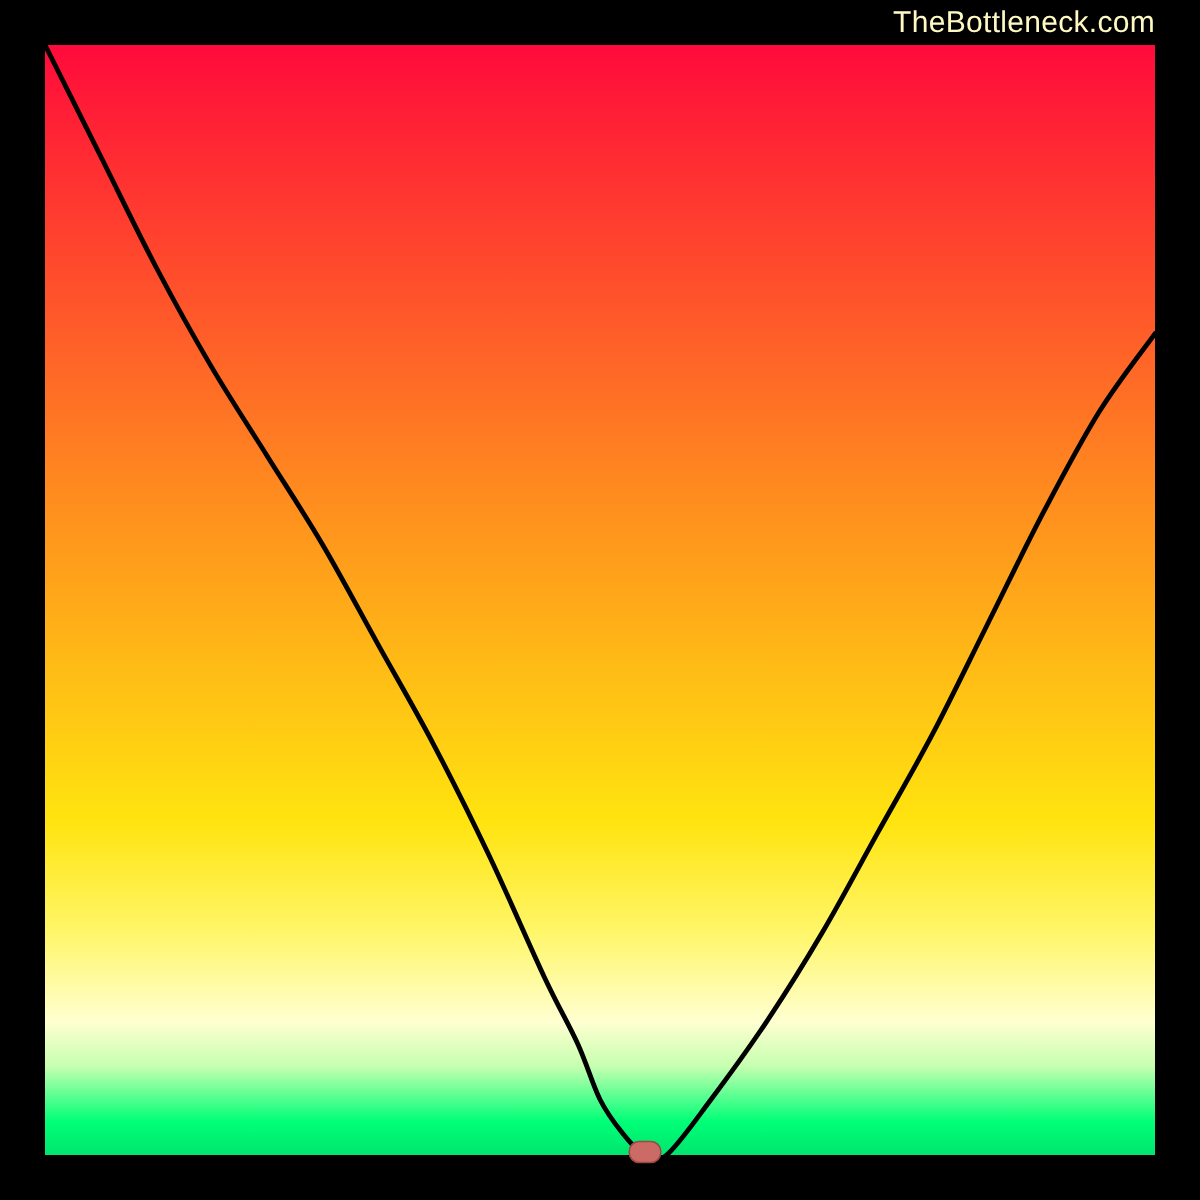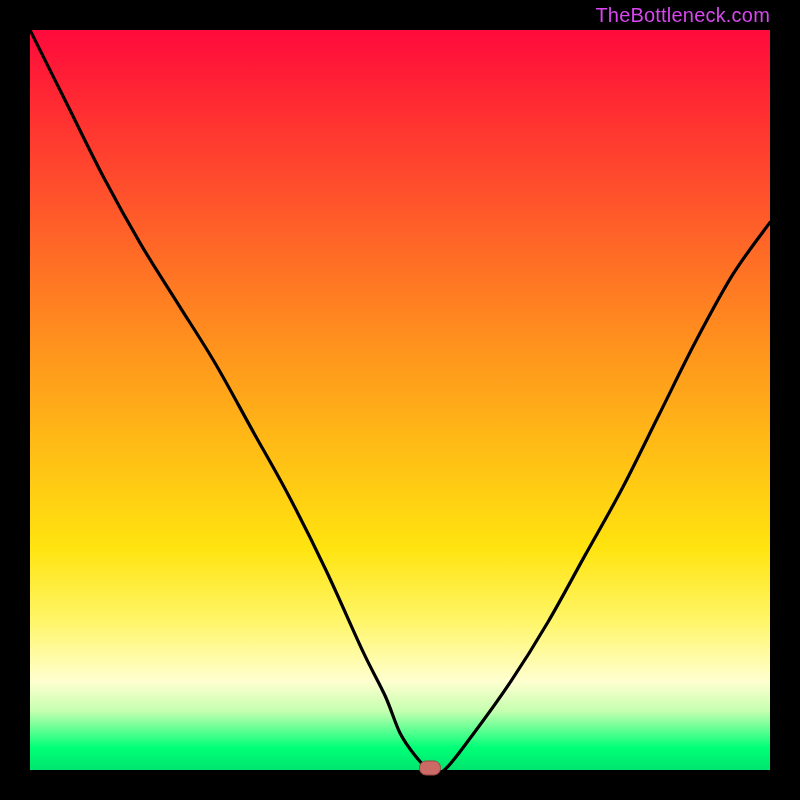--- a/index.html
+++ b/index.html
@@ -38,21 +38,21 @@
       #00ff77 97%,
       #00e56e 100%
     );
   }
   .watermark {
     position: absolute;
     top: 4px;
     right: 30px;
     font-size: 20px;
     font-weight: 500;
-    color: #d946ef;
+    color: #fef9c3;
     letter-spacing: 0.2px;
     user-select: none;
   }
   svg.curve {
     position: absolute;
     left: 0;
     top: 0;
     width: 740px;
     height: 740px;
   }

